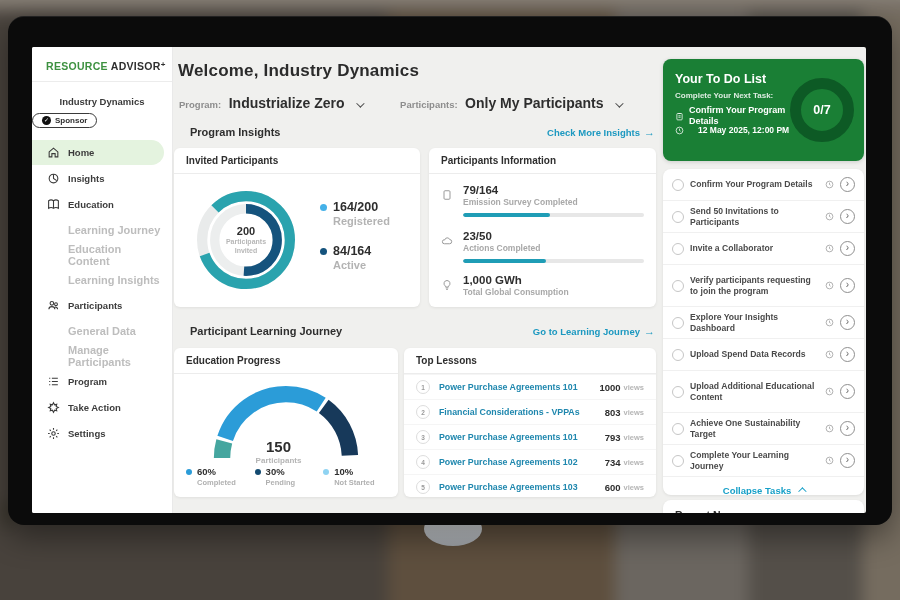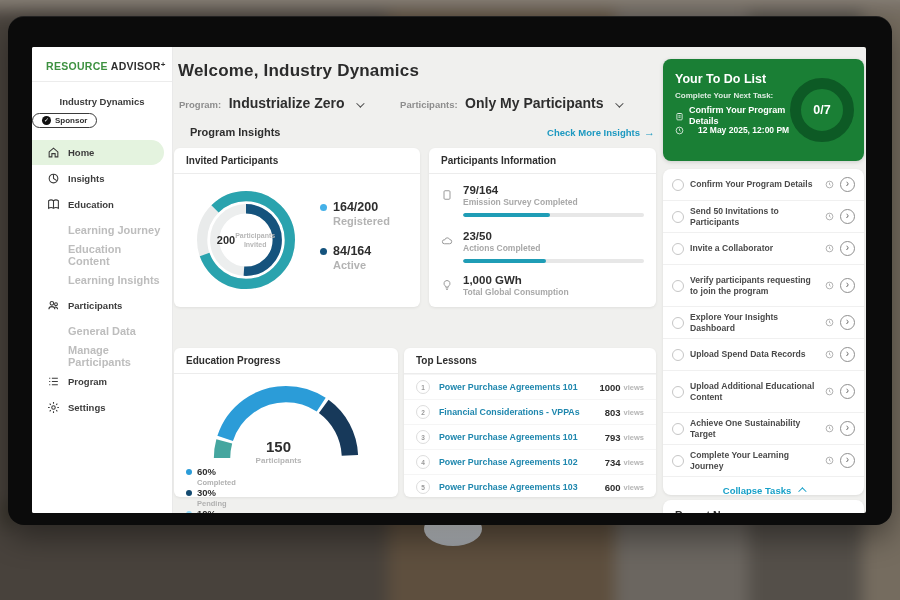--- a/index.html
+++ b/index.html
@@ -57,21 +57,21 @@
   .sec-title{font-size:11px;font-weight:800;color:#2e2e2e;}
   .sec-link{font-size:9.5px;font-weight:700;color:#1b98c0;cursor:pointer;}
   .sec-link .arr{font-size:11px;margin-left:4px;}
 
   .card{position:absolute;background:#fff;border-radius:6px;box-shadow:0 1px 3px rgba(0,0,0,.07);}
   .card-h{height:25px;line-height:26px;padding-left:12px;font-size:10px;font-weight:800;color:#2e2e2e;
           border-bottom:1px solid #ececec;}
 
   
   .donut-wrap{position:absolute;left:16px;top:36px;width:112px;height:112px;}
-  .donut-center{position:absolute;inset:0;display:flex;align-items:center;justify-content:center;}
+  .donut-center{position:absolute;inset:0;display:flex;flex-direction:column;align-items:center;justify-content:center;}
   .donut-center .v{font-size:11px;font-weight:800;color:#2e2e2e;}
   .donut-center .l{font-size:7px;color:#b7b7b7;font-weight:600;line-height:1.3;text-align:center;}
   .ip-legend{position:absolute;left:146px;top:52px;}
   .ip-item{margin-bottom:17px;}
   .ip-line{display:flex;align-items:center;gap:6px;}
   .dot{width:7px;height:7px;border-radius:50%;flex:0 0 7px;}
   .ip-val{font-size:12.5px;font-weight:800;color:#2e2e2e;}
   .ip-lab{font-size:11px;color:#b3b3b3;font-weight:600;margin-left:13px;margin-top:1px;}
 
   
@@ -81,21 +81,21 @@
   .pi-val{margin-left:22px;font-size:11.5px;font-weight:800;color:#2e2e2e;}
   .pi-lab{margin-left:22px;font-size:8.5px;color:#a8a8a8;font-weight:600;margin-top:1px;}
   .pi-bar{margin-left:22px;margin-top:6px;height:4px;border-radius:2px;background:#e7e7e7;overflow:hidden;}
   .pi-fill{height:100%;border-radius:2px;}
 
   
   .gauge-wrap{position:absolute;left:34px;top:32px;width:156px;height:86px;}
   .gauge-center{position:absolute;left:0;right:15px;top:58px;text-align:center;}
   .gauge-center .v{font-size:15px;font-weight:800;color:#2e2e2e;}
   .gauge-center .l{font-size:8px;color:#b5b5b5;font-weight:600;margin-top:1px;}
-  .ep-legend{position:absolute;left:12px;right:6px;top:118px;display:flex;flex-direction:column;}
+  .ep-legend{position:absolute;left:12px;right:6px;top:118px;display:flex;}
   .ep-item{width:33.3%;}
   .ep-line{display:flex;align-items:center;gap:5px;}
   .ep-val{font-size:9.5px;font-weight:800;color:#2e2e2e;}
   .ep-lab{font-size:7.5px;color:#b0b0b0;font-weight:600;margin-left:11px;margin-top:1px;}
   .dot6{width:6px;height:6px;border-radius:50%;flex:0 0 6px;}
 
   
   .tl-row{display:flex;align-items:center;height:24px;padding:0 12px;border-top:1px solid #f5f5f5;}
   .tl-row:first-child{border-top:none;}
   .tl-rank{width:12px;height:12px;border:1px solid #ddd;border-radius:50%;font-size:6.5px;color:#9a9a9a;
@@ -222,20 +222,28 @@
             <span class="nico">
                 <svg viewBox="0 0 24 24" fill="none" stroke="currentColor" stroke-width="2">
                   <path d="M4 6h2M9 6h11M4 12h2M9 12h11M4 18h2M9 18h11"></path>
                 </svg>
               </span>
             <span>Program</span>
           </div>
           <div class="nav-item">
             <span class="nico">
                 <svg viewBox="0 0 24 24" fill="none" stroke="currentColor" stroke-width="2">
+                  <path d="M12 3l2 4 4-1-1 4 4 2-4 2 1 4-4-1-2 4-2-4-4 1 1-4-4-2 4-2-1-4 4 1z"></path>
+                </svg>
+              </span>
+            <span>Take Action</span>
+          </div>
+          <div class="nav-item">
+            <span class="nico">
+                <svg viewBox="0 0 24 24" fill="none" stroke="currentColor" stroke-width="2">
                   <circle cx="12" cy="12" r="3.2"></circle>
                   <path d="M12 2v3M12 19v3M2 12h3M19 12h3M4.9 4.9l2.1 2.1M17 17l2.1 2.1M19.1 4.9L17 7M7 17l-2.1 2.1"></path>
                 </svg>
               </span>
             <span>Settings</span>
           </div>
         </div>
       </div>
 
       <div class="main">
@@ -316,20 +324,24 @@
           </div>
           <div class="pi-row" style="top:126px;">
             <span class="pi-ico"><svg viewBox="0 0 24 24" fill="none" stroke="currentColor" stroke-width="2">
                   <path d="M9.5 18h5M10.5 21h3M12 3a6 6 0 0 1 3.8 10.6c-.7.6-.8 1.4-.8 2.4h-6c0-1-.1-1.8-.8-2.4A6 6 0 0 1 12 3z"></path>
                 </svg></span>
             <div class="pi-val">1,000 GWh</div>
             <div class="pi-lab">Total Global Consumption</div>
           </div>
         </div>
 
+        <div class="sec-head" style="top:278px;">
+          <span class="sec-title">Participant Learning Journey</span>
+          <span class="sec-link"><span>Go to Learning Journey</span><span class="arr">→</span></span>
+        </div>
 
         <div class="card" style="left:2px;top:301px;width:224px;height:149px;">
           <div class="card-h">Education Progress</div>
           <div class="gauge-wrap">
             <svg viewBox="0 0 200 110" width="156" height="86">
               <path id="gseg0" d="M18 100 A82 82 0 0 1 182 100" fill="none" stroke-width="21" stroke="#45a69f" stroke-dasharray="21.761059759436304 515.221195188726" stroke-dashoffset="0"></path>
               <path id="gseg1" d="M18 100 A82 82 0 0 1 182 100" fill="none" stroke-width="21" stroke="#2b9cd8" stroke-dasharray="150.5663585566178 515.221195188726" stroke-dashoffset="-25.761059759436304"></path>
               <path id="gseg2" d="M18 100 A82 82 0 0 1 182 100" fill="none" stroke-width="21" stroke="#17395a" stroke-dasharray="73.2831792783089 515.221195188726" stroke-dashoffset="-180.32741831605412"></path>
             </svg>
             <div class="gauge-center">

